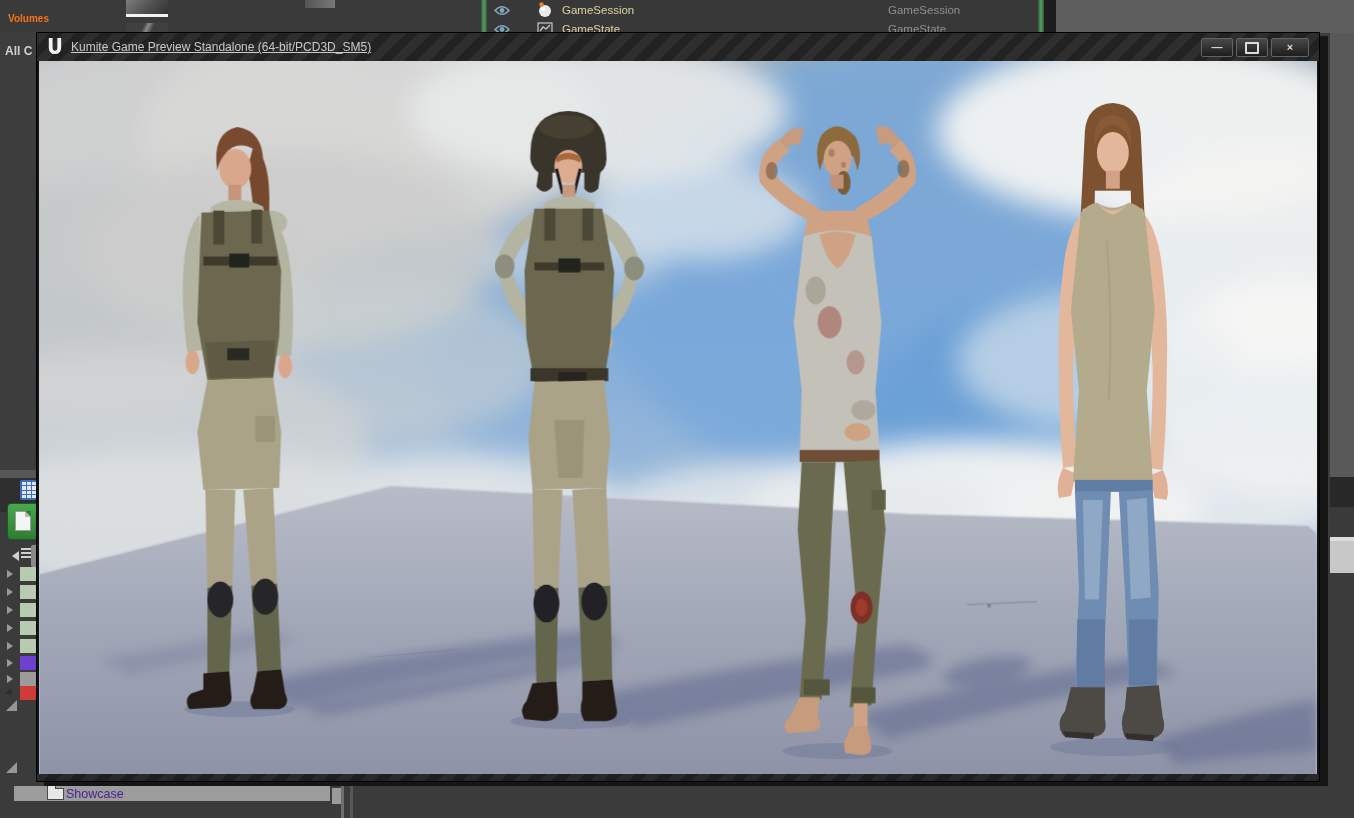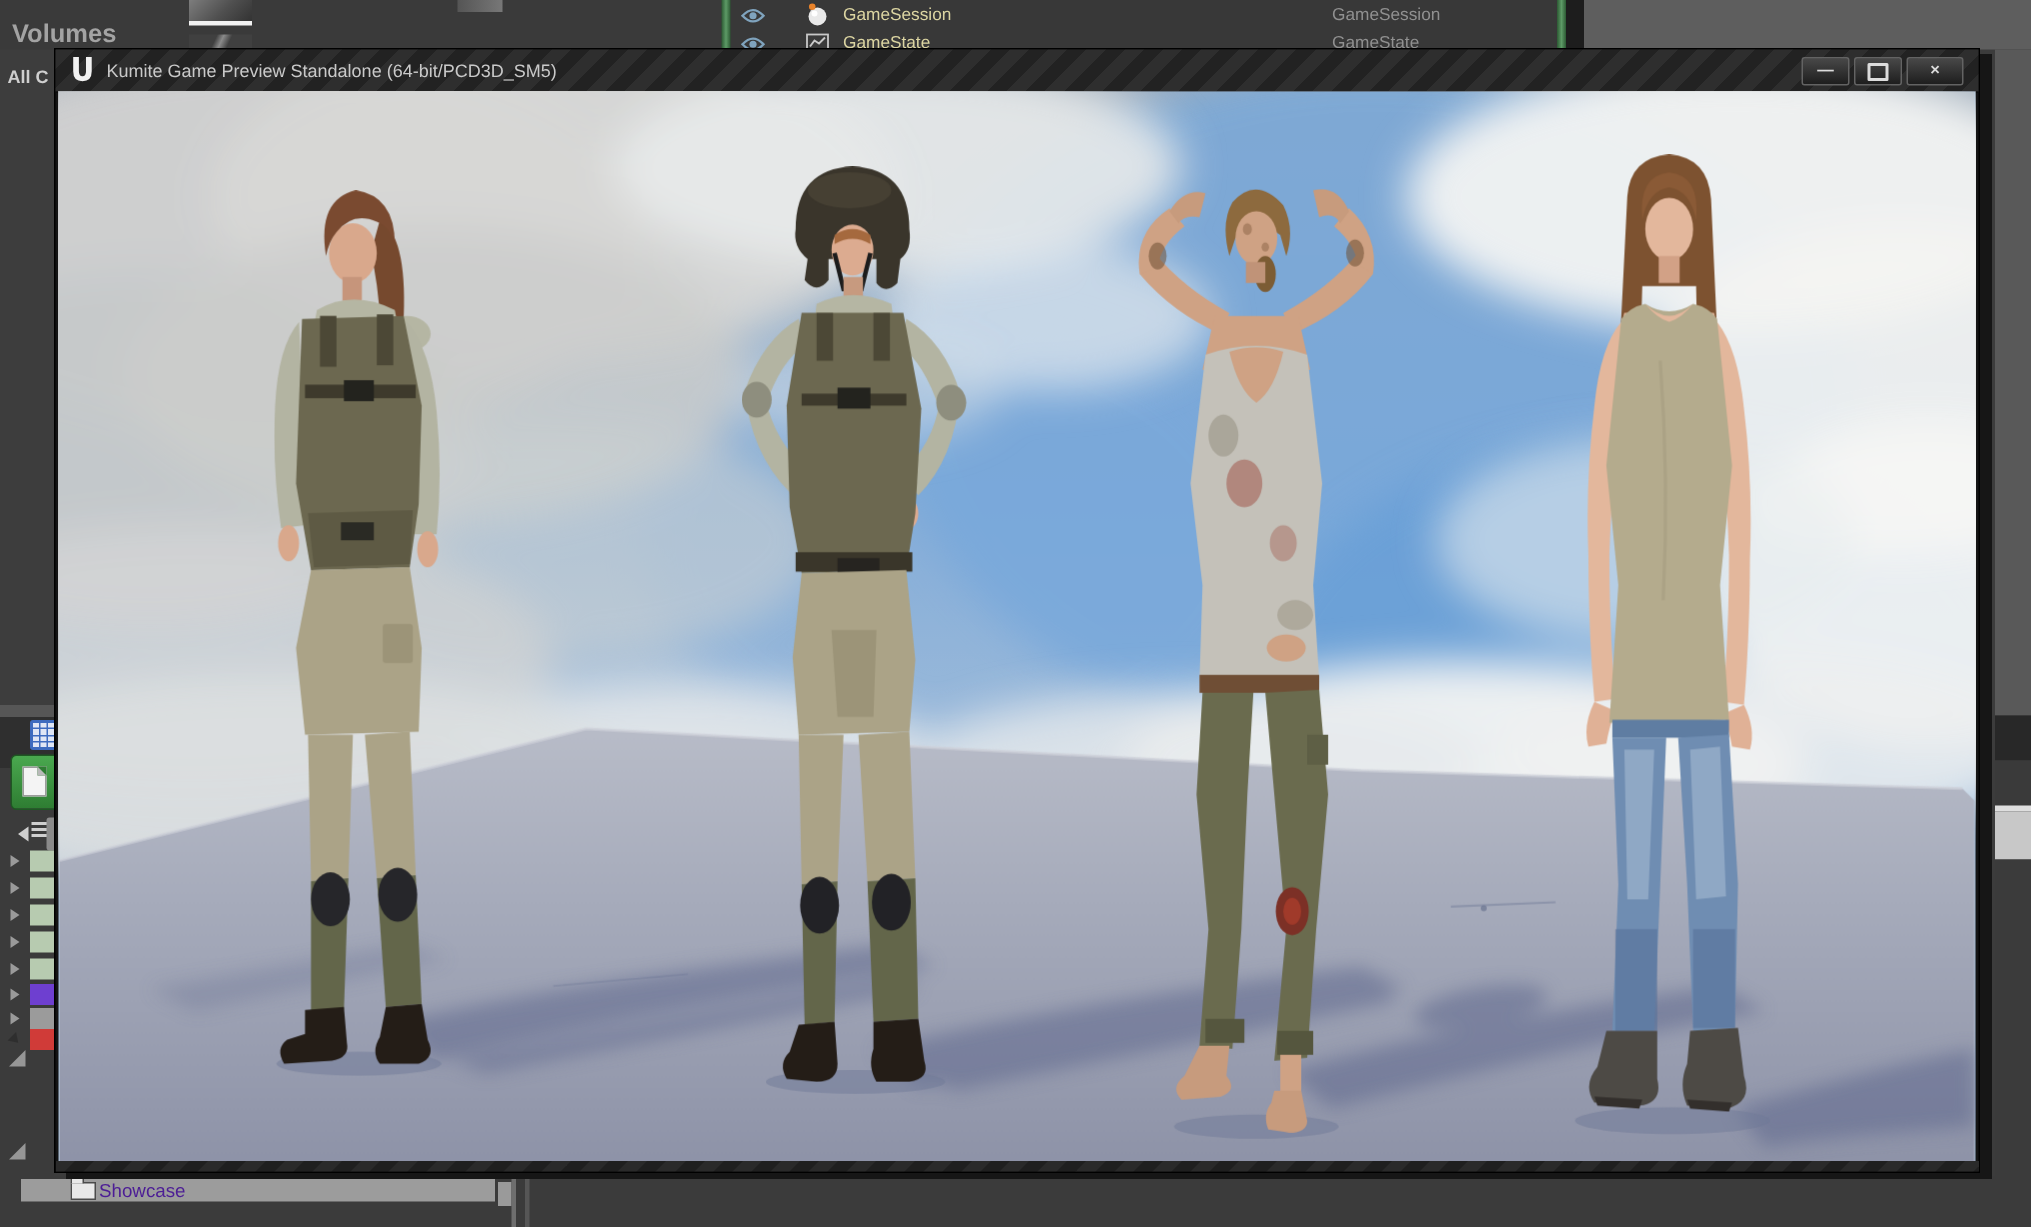--- a/index.html
+++ b/index.html
@@ -1,21 +1,21 @@
 <!DOCTYPE html>
 <html><head>
 <meta charset="utf-8">
 <style>
   html,body{margin:0;padding:0;}
   body{width:1354px;height:818px;position:relative;overflow:hidden;
        font-family:"Liberation Sans",sans-serif;background:#3c3c3c;}
   .abs{position:absolute;}
   
   #pa-panel{left:0;top:0;width:481px;height:33px;background:#3a3a3a;}
-  #pa-volumes{left:8px;top:13px;font-size:17px;font-weight:bold;color:#a3a3a3;}
+  #pa-volumes{left:8px;top:13px;font-size:10px;font-weight:bold;color:#f97316;}
   #pa-allc{left:5px;top:44px;font-size:12px;font-weight:bold;color:#cfcfcf;z-index:2;}
   .thumb{left:126px;background:linear-gradient(135deg,#7d7d7d,#4f4f4f 55%,#333);}
   #thumb1{top:0;width:42px;height:14px;}
   #thumb1u{left:126px;top:14px;width:42px;height:3px;background:#f2f2f2;}
   #thumb2{top:23px;width:42px;height:11px;background:linear-gradient(115deg,#404040 40%,#8a8a8a 50%,#404040 62%);}
   #thumb3{left:305px;top:0;width:30px;height:8px;background:linear-gradient(90deg,#555,#777);}
   #outliner{left:481px;top:0;width:563px;height:33px;background:#383838;color:#dcd5a2;}
   .green-strip{top:0;width:6px;height:33px;background:linear-gradient(90deg,#2c5a33,#5d9a66,#2c5a33);}
   #gs-l{left:481px;} #gs-r{left:1038px;}
   #outliner-gap{left:1044px;top:0;width:12px;height:33px;background:#1d1d1d;}
@@ -65,21 +65,21 @@
   #scroll-nub{left:332px;top:788px;width:9px;height:16px;background:#9a9a9a;}
   #bdiv1{left:341px;top:784px;width:3px;height:34px;background:#6e6e6e;}
   #bdiv2{left:350px;top:784px;width:3px;height:34px;background:#565656;}
   
   #window{left:36px;top:32px;width:1284px;height:750px;background:#141414;z-index:5;
      box-shadow:8px 4px 0 #161616;border:1px solid #000;box-sizing:border-box;}
   #titlebar{left:0;top:0;width:100%;height:28px;
      background:repeating-linear-gradient(135deg,#2e2e2e 0 9px,#222 9px 18px);
      border-bottom:1px solid #0c0c0c;cursor:default;}
   #ue-logo{left:8px;top:4px;width:19px;height:19px;}
-  #title-text{left:34px;top:7px;font-size:12px;color:#c9c9c9;white-space:nowrap;}
+  #title-text{left:34px;top:7px;font-size:12px;color:#c9c9c9;white-space:nowrap;text-decoration:underline;}
   #win-buttons{right:10px;top:5px;display:flex;gap:3px;}
   .wbtn{width:30px;height:17px;border:1px solid #636363;border-radius:2px;
      background:linear-gradient(#484848,#1e1e1e);color:#dcdcdc;font-size:11px;font-weight:bold;
      display:flex;align-items:center;justify-content:center;line-height:1;}
   .wbtn.close{width:36px;}
   #max-box{width:10px;height:8px;border:2px solid #dcdcdc;border-radius:1px;display:block;}
   #viewport{left:2px;top:28px;width:1278px;height:714px;background:#9db6cf;overflow:hidden;}
   #bottombar{left:0;bottom:0;width:100%;height:7px;
      background:repeating-linear-gradient(135deg,#2a2a2a 0 9px,#1f1f1f 9px 18px);}
 </style>

